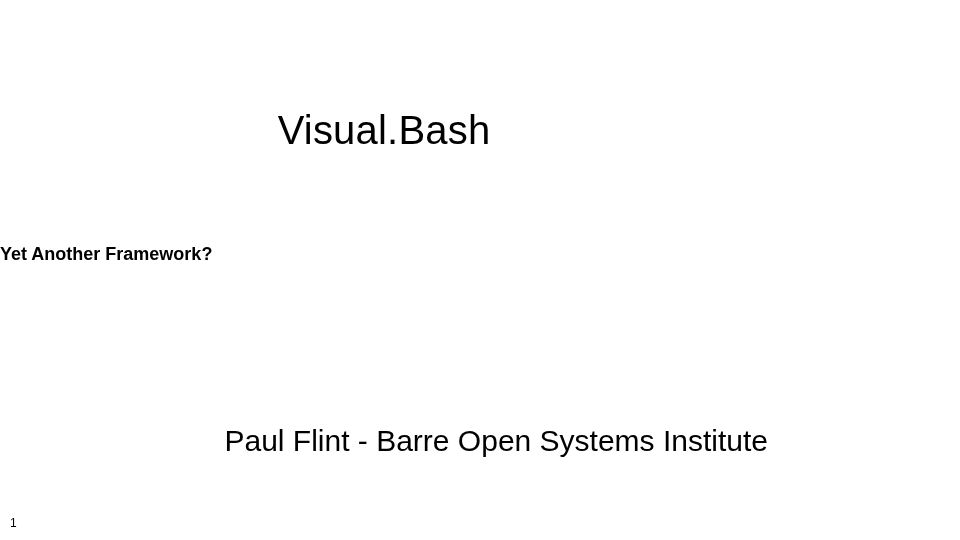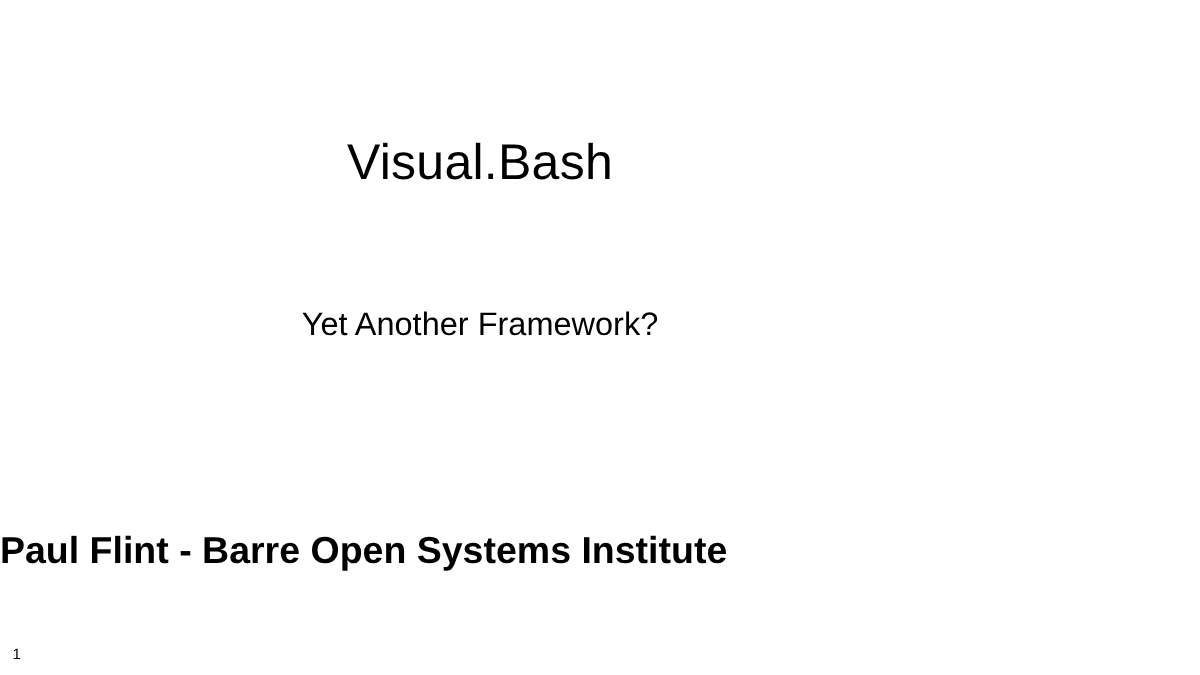--- a/index.html
+++ b/index.html
@@ -1,20 +1,20 @@
 <!DOCTYPE html>
 <html><head>
 <meta charset="utf-8">
 <style>
   * { margin: 0; padding: 0; box-sizing: border-box; }
   html, body { width: 960px; height: 540px; background: #ffffff; font-family: Arial, Helvetica, sans-serif; color: #000; overflow: hidden; }
   .slide { position: relative; width: 768px; height: 540px; }
   .title { position: absolute; top: 108px; left: 0; width: 100%; text-align: center; font-size: 40px; font-weight: 400; letter-spacing: 0.2px; }
-  .subtitle { position: absolute; top: 244px; left: 0; width: 100%; text-align: center; font-size: 26px; font-weight: 400; }
-  .author { position: absolute; top: 424px; left: 0; width: 100%; text-align: left; font-size: 30px; font-weight: 700; }
+  .subtitle { position: absolute; top: 244px; left: 0; width: 100%; font-size: 18px; font-weight: 700; }
+  .author { position: absolute; top: 424px; left: 0; width: 100%; text-align: right; font-size: 30px; font-weight: 400; }
   .page-number { position: absolute; bottom: 10px; left: 10px; font-size: 12px; font-weight: 400; color: #000; }
 </style>
 </head>
 <body>
 
 <div class="slide">
   <div class="title">Visual.Bash</div>
   <div class="subtitle">Yet Another Framework?</div>
   <div class="author">Paul Flint - Barre Open Systems Institute</div>
   <div class="page-number">1</div>

